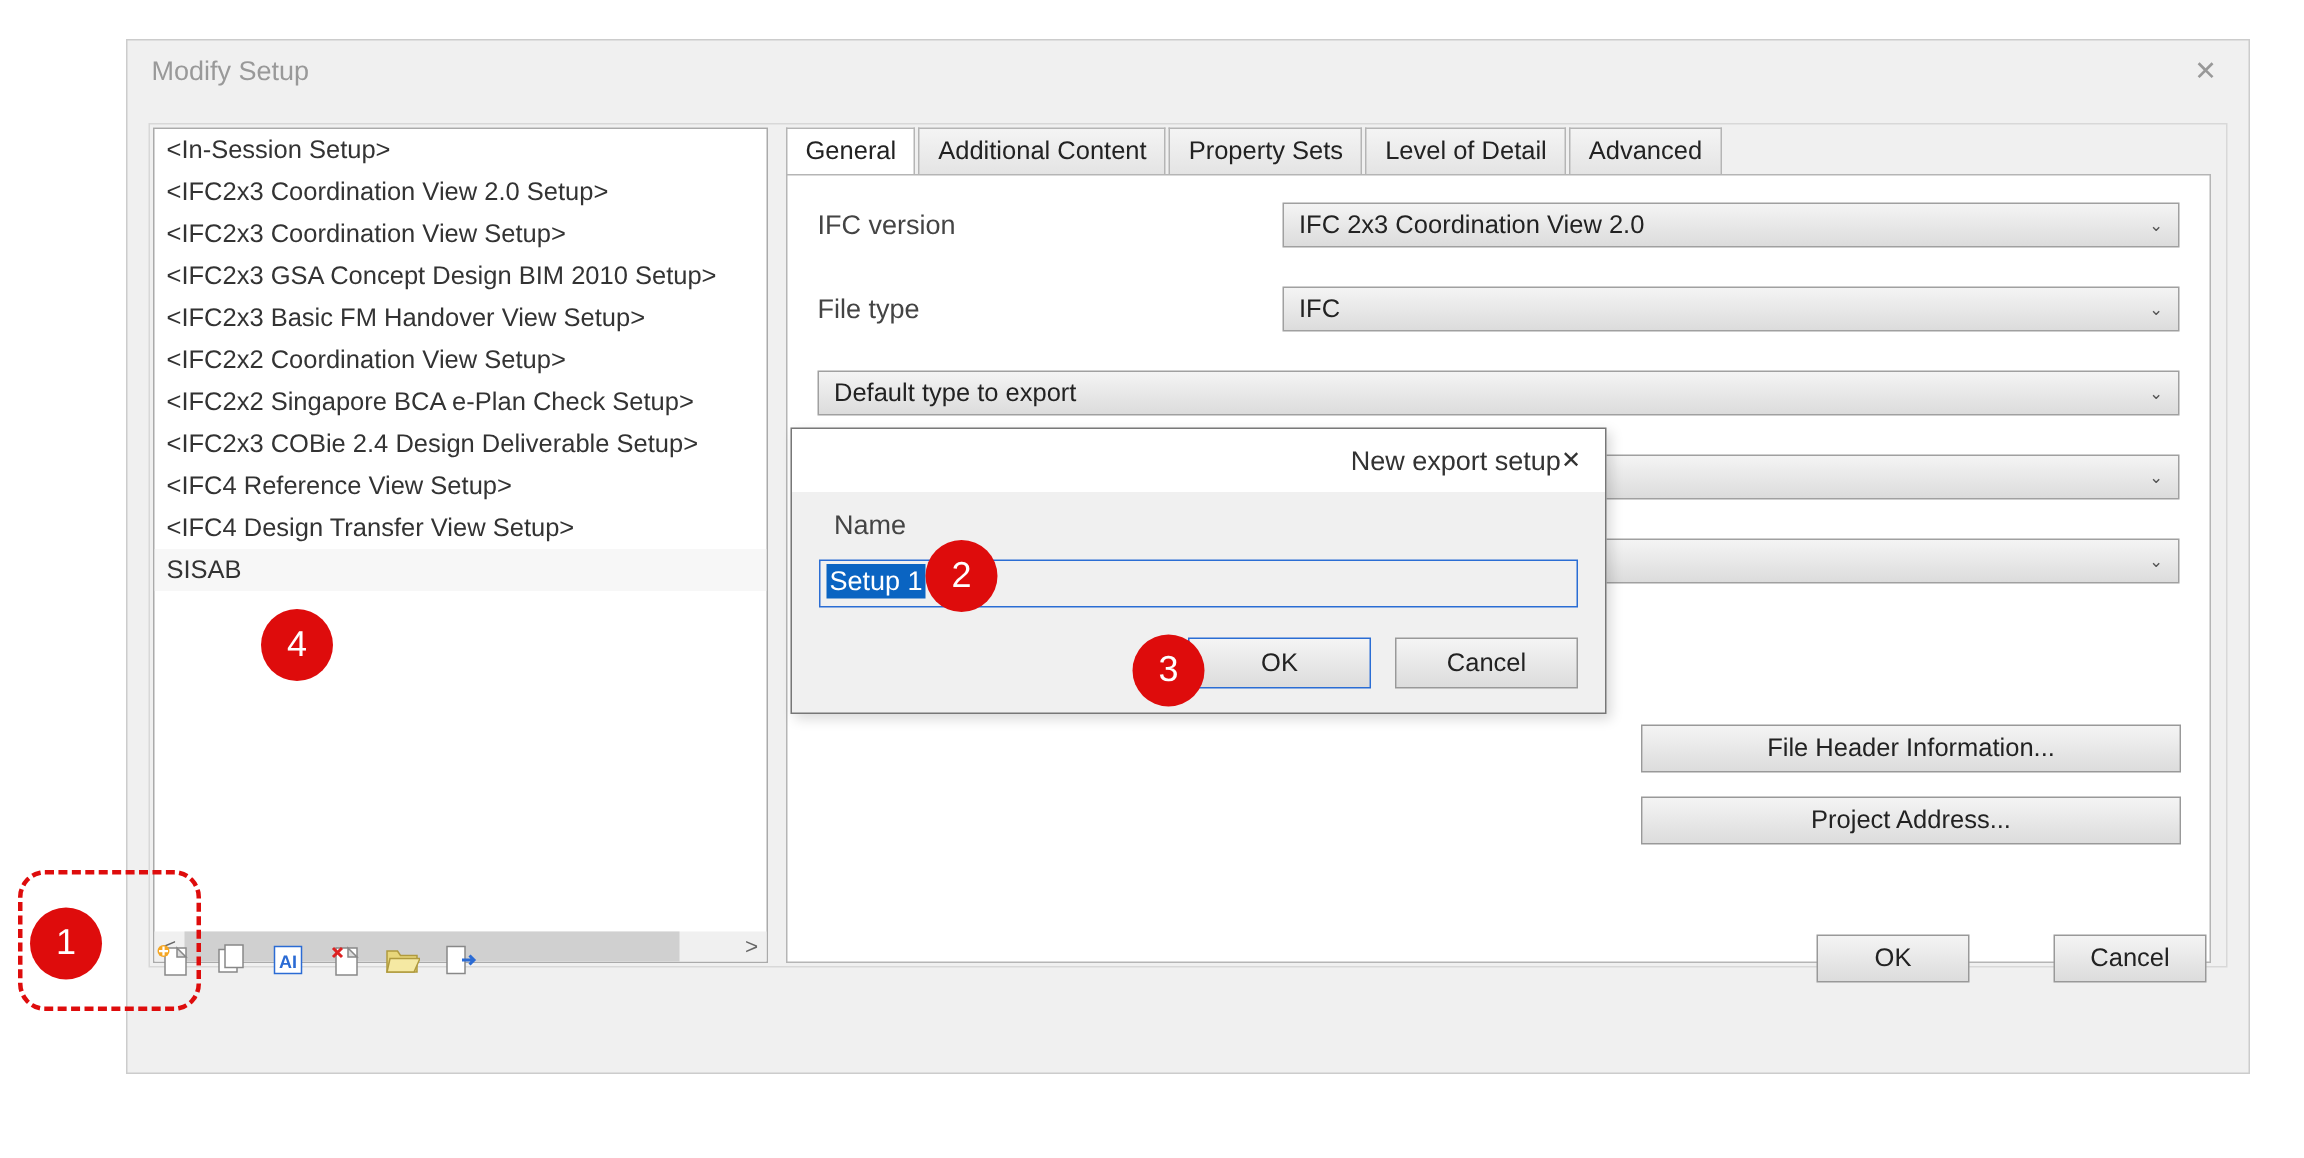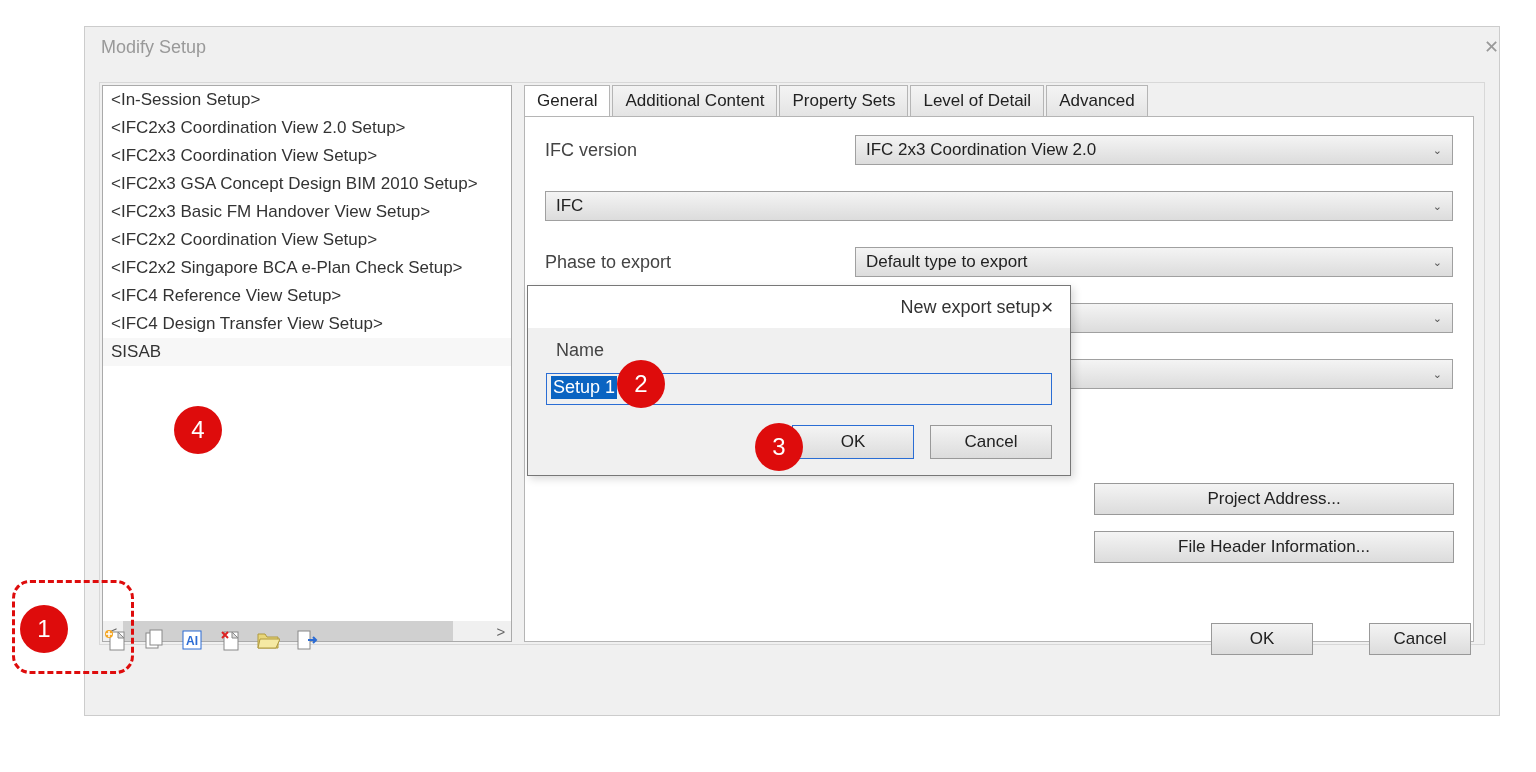--- a/index.html
+++ b/index.html
@@ -1,19 +1,19 @@
 <!DOCTYPE html>
 <html><head>
   <meta charset="utf-8">
   <style>
     * { box-sizing: border-box; margin: 0; padding: 0; }
     body { font-family: "Segoe UI", Tahoma, sans-serif; font-size: 15px; background: #fff; color: #333; width: 1536px; height: 772px; position: relative; }
 
     .main-dialog { position: absolute; left: 84px; top: 26px; width: 1416px; height: 690px; background: #f0f0f0; border: 1px solid #ccc; }
-    .titlebar { height: 40px; display: flex; align-items: center; justify-content: space-between; padding: 0 0 0 16px; }
+    .titlebar { height: 40px; display: flex; align-items: center; justify-content: space-between; padding: 0 21px 0 16px; }
     .titlebar .title { color: #999; font-size: 18px; }
     .titlebar .close { color: #999; font-size: 18px; }
 
     .dialog-body { position: absolute; left: 14px; top: 55px; right: 14px; bottom: 70px; background: #f0f0f0; border: 1px solid #d8d8d8; display: flex; }
 
     
     .setup-list { width: 410px; background: #fff; border: 1px solid #aaa; margin: 2px; display: flex; flex-direction: column; }
     .setup-list-items { flex: 1; overflow: hidden; }
     .setup-list .item { padding: 4px 8px; font-size: 17px; white-space: nowrap; }
     .setup-list .item.selected { background: #f7f7f7; }
@@ -82,20 +82,21 @@
 
     <div class="setup-list">
       <div class="setup-list-items">
         <div class="item">&lt;In-Session Setup&gt;</div>
         <div class="item">&lt;IFC2x3 Coordination View 2.0 Setup&gt;</div>
         <div class="item">&lt;IFC2x3 Coordination View Setup&gt;</div>
         <div class="item">&lt;IFC2x3 GSA Concept Design BIM 2010 Setup&gt;</div>
         <div class="item">&lt;IFC2x3 Basic FM Handover View Setup&gt;</div>
         <div class="item">&lt;IFC2x2 Coordination View Setup&gt;</div>
         <div class="item">&lt;IFC2x2 Singapore BCA e-Plan Check Setup&gt;</div>
+        <div class="item">&lt;IFC2x3 COBie 2.4 Design Deliverable Setup&gt;</div>
         <div class="item">&lt;IFC4 Reference View Setup&gt;</div>
         <div class="item">&lt;IFC4 Design Transfer View Setup&gt;</div>
         <div class="item selected">SISAB</div>
       </div>
       <div class="hscroll">
         <div class="arrow">&lt;</div>
         <div class="track">
             <div class="thumb"></div>
           </div>
         <div class="arrow">&gt;</div>
@@ -112,27 +113,27 @@
       </div>
       <div class="tab-content">
         <div class="form-row">
           <div class="lbl">IFC version</div>
           <div class="select">
               <span>IFC 2x3 Coordination View 2.0</span>
               <span class="chev">⌄</span>
             </div>
         </div>
         <div class="form-row">
+          <div class="lbl">File type</div>
           <div class="select">
               <span>IFC</span>
               <span class="chev">⌄</span>
             </div>
         </div>
         <div class="form-row">
-          <div class="lbl">Phase to export</div>
           <div class="select">
               <span>Default type to export</span>
               <span class="chev">⌄</span>
             </div>
         </div>
         <div class="form-row">
           <div class="lbl"></div>
           <div class="select">
               <span></span>
               <span class="chev">⌄</span>
@@ -146,22 +147,22 @@
             </div>
         </div>
         <div class="check-row" style="margin-top:62px;">
           <div class="cb">
               <span>✓</span>
             </div>
           <span>Include Steel Elements</span>
         </div>
 
         <div class="side-buttons">
+          <div class="btn btn-wide">File Header Information...</div>
           <div class="btn btn-wide">Project Address...</div>
-          <div class="btn btn-wide">File Header Information...</div>
         </div>
 
       </div>
     </div>
   </div>
 
   <div class="toolbar">
     <div class="tbtn">
       <svg viewBox="0 0 24 24">
           <rect x="6" y="4" width="14" height="18" fill="#fff" stroke="#888"></rect>

